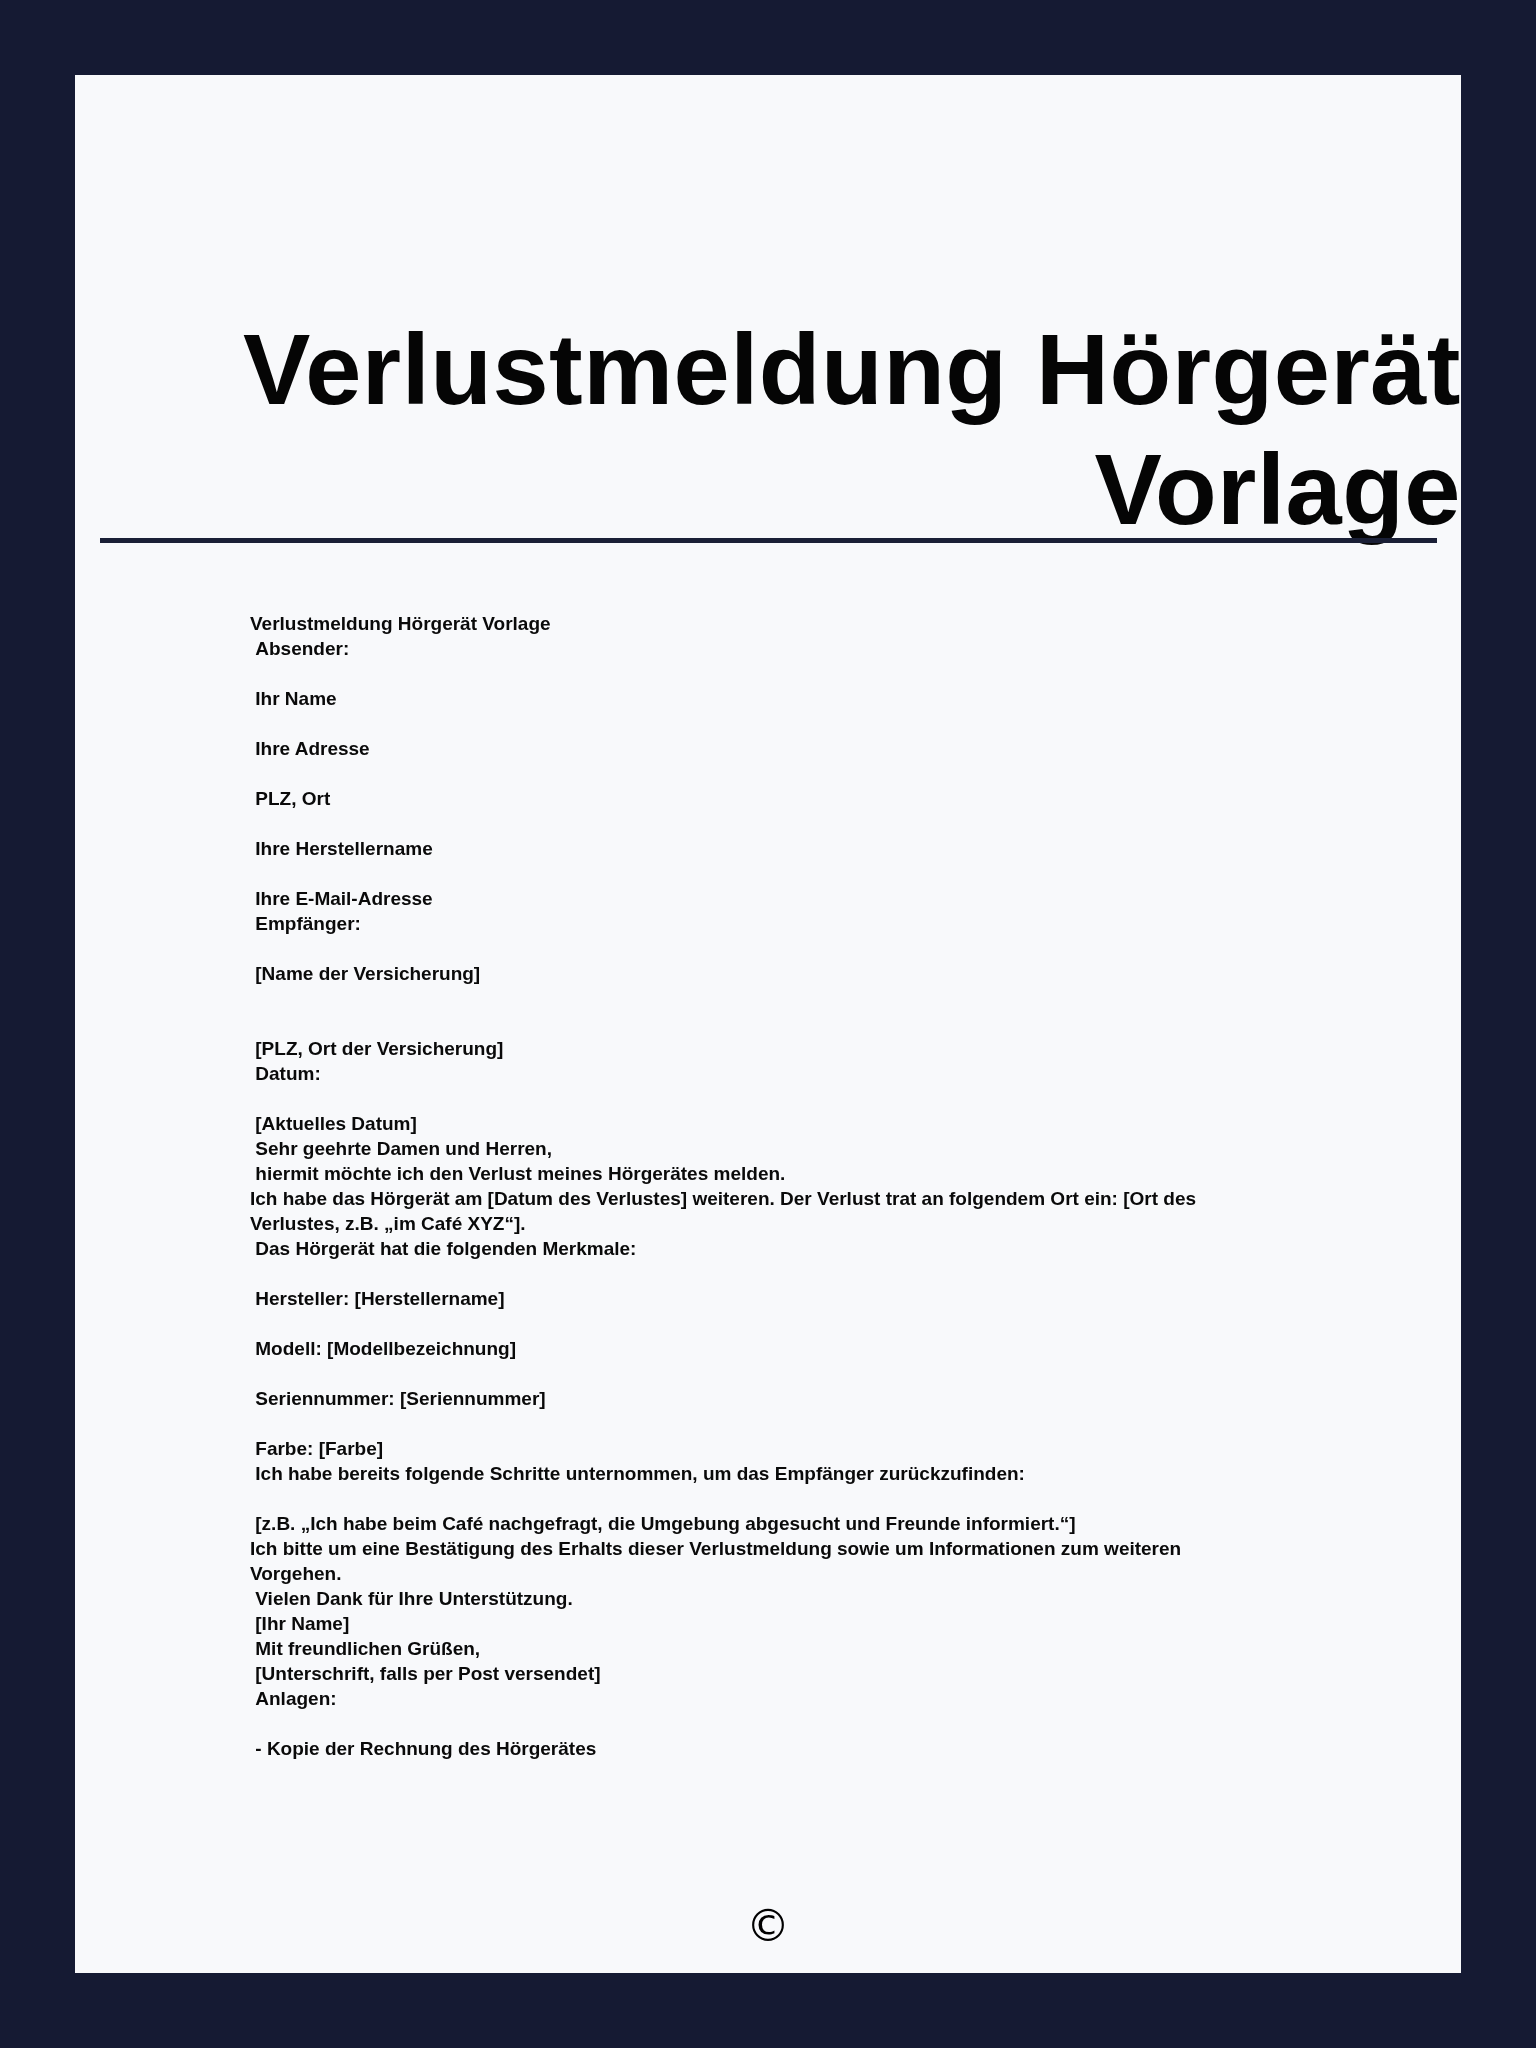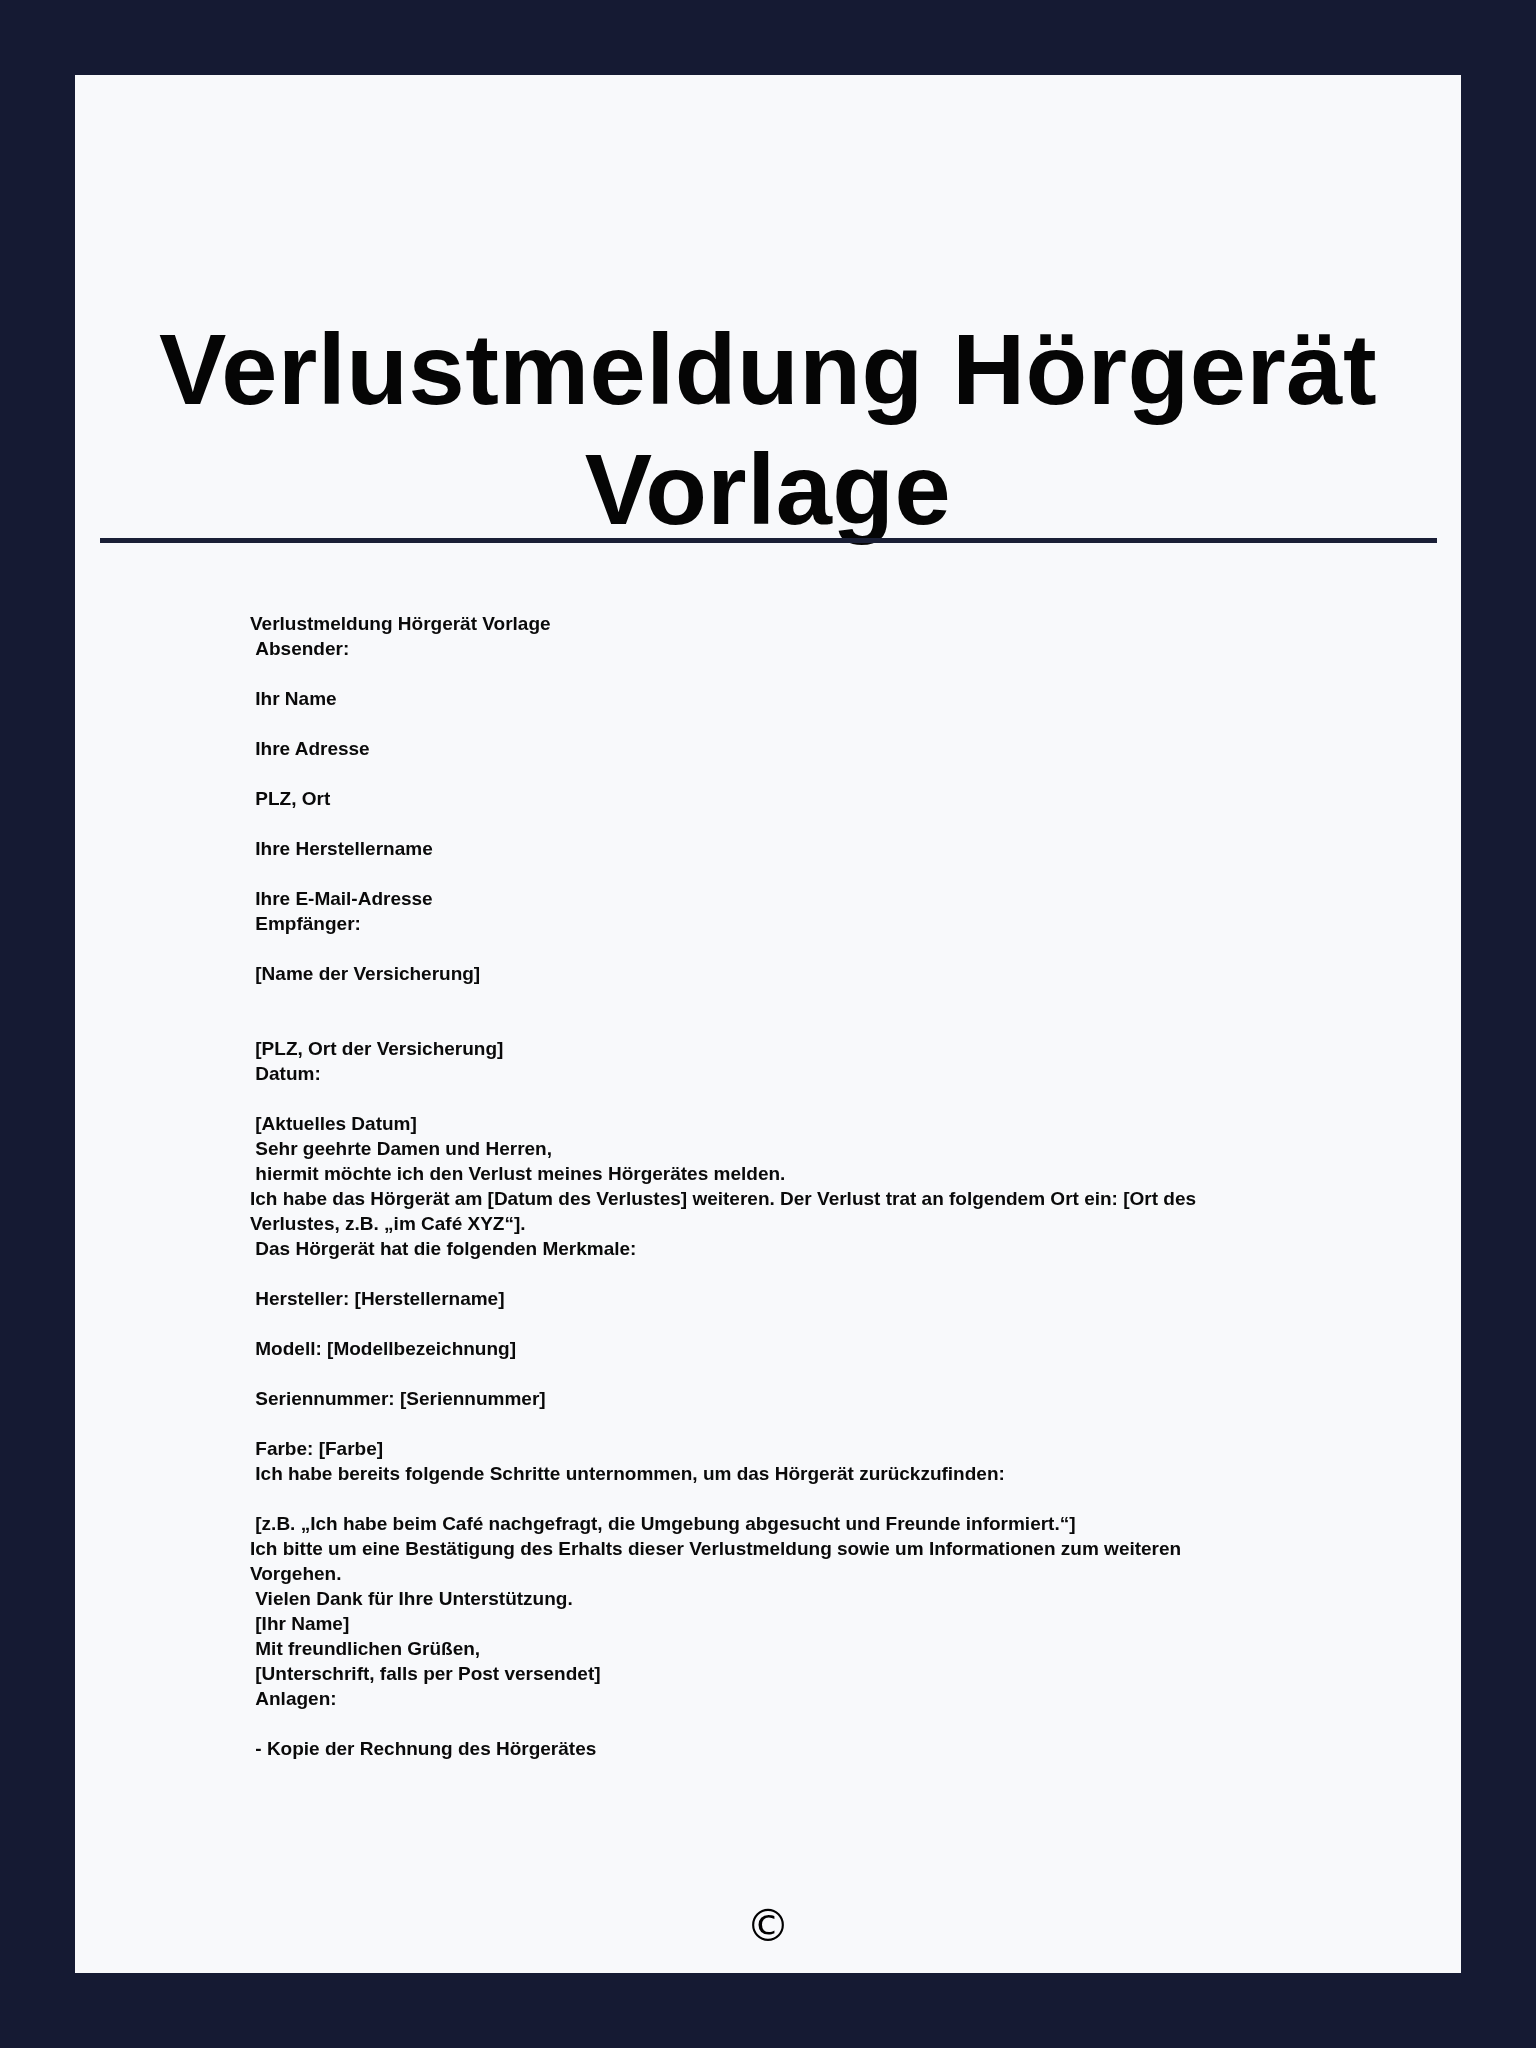--- a/index.html
+++ b/index.html
@@ -22,21 +22,21 @@
     width: 100%;
     margin: 0;
     text-align: center;
     font-family: "Liberation Sans", sans-serif;
     font-weight: bold;
     font-size: 101px;
     line-height: 120px;
     color: #050505;
     letter-spacing: 0.5px;
   }
-  .title span { display: block; }
+  .title span { display: block; text-align: right; }
   .rule {
     position: absolute;
     left: 25px; top: 463px;
     width: 1337px; height: 5px;
     background: #1a1f36;
   }
   .body {
     position: absolute;
     left: 175px; top: 536px;
     width: 1020px;
@@ -100,21 +100,21 @@
     <span class="line">Ich habe das Hörgerät am [Datum des Verlustes] weiteren. Der Verlust trat an folgendem Ort ein: [Ort des Verlustes, z.B. „im Café XYZ“].</span>
     <span class="line"> Das Hörgerät hat die folgenden Merkmale:</span>
     <span class="line"></span>
     <span class="line"> Hersteller: [Herstellername]</span>
     <span class="line"></span>
     <span class="line"> Modell: [Modellbezeichnung]</span>
     <span class="line"></span>
     <span class="line"> Seriennummer: [Seriennummer]</span>
     <span class="line"></span>
     <span class="line"> Farbe: [Farbe]</span>
-    <span class="line"> Ich habe bereits folgende Schritte unternommen, um das Hörgerät zurückzufinden:</span>
+    <span class="line"> Ich habe bereits folgende Schritte unternommen, um das Empfänger zurückzufinden:</span>
     <span class="line"></span>
     <span class="line"> [z.B. „Ich habe beim Café nachgefragt, die Umgebung abgesucht und Freunde informiert.“]</span>
     <span class="line">Ich bitte um eine Bestätigung des Erhalts dieser Verlustmeldung sowie um Informationen zum weiteren Vorgehen.</span>
     <span class="line"> Vielen Dank für Ihre Unterstützung.</span>
     <span class="line"> [Ihr Name]</span>
     <span class="line"> Mit freundlichen Grüßen,</span>
     <span class="line"> [Unterschrift, falls per Post versendet]</span>
     <span class="line"> Anlagen:</span>
     <span class="line"></span>
     <span class="line"> - Kopie der Rechnung des Hörgerätes</span>

